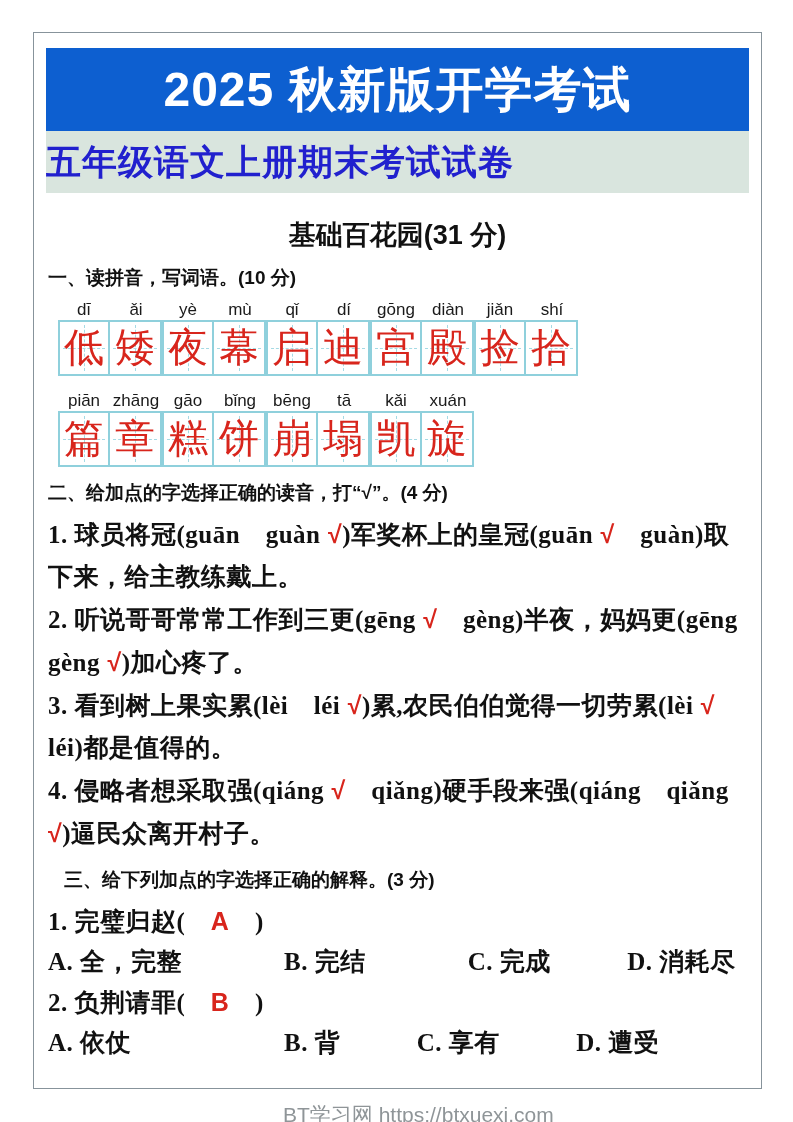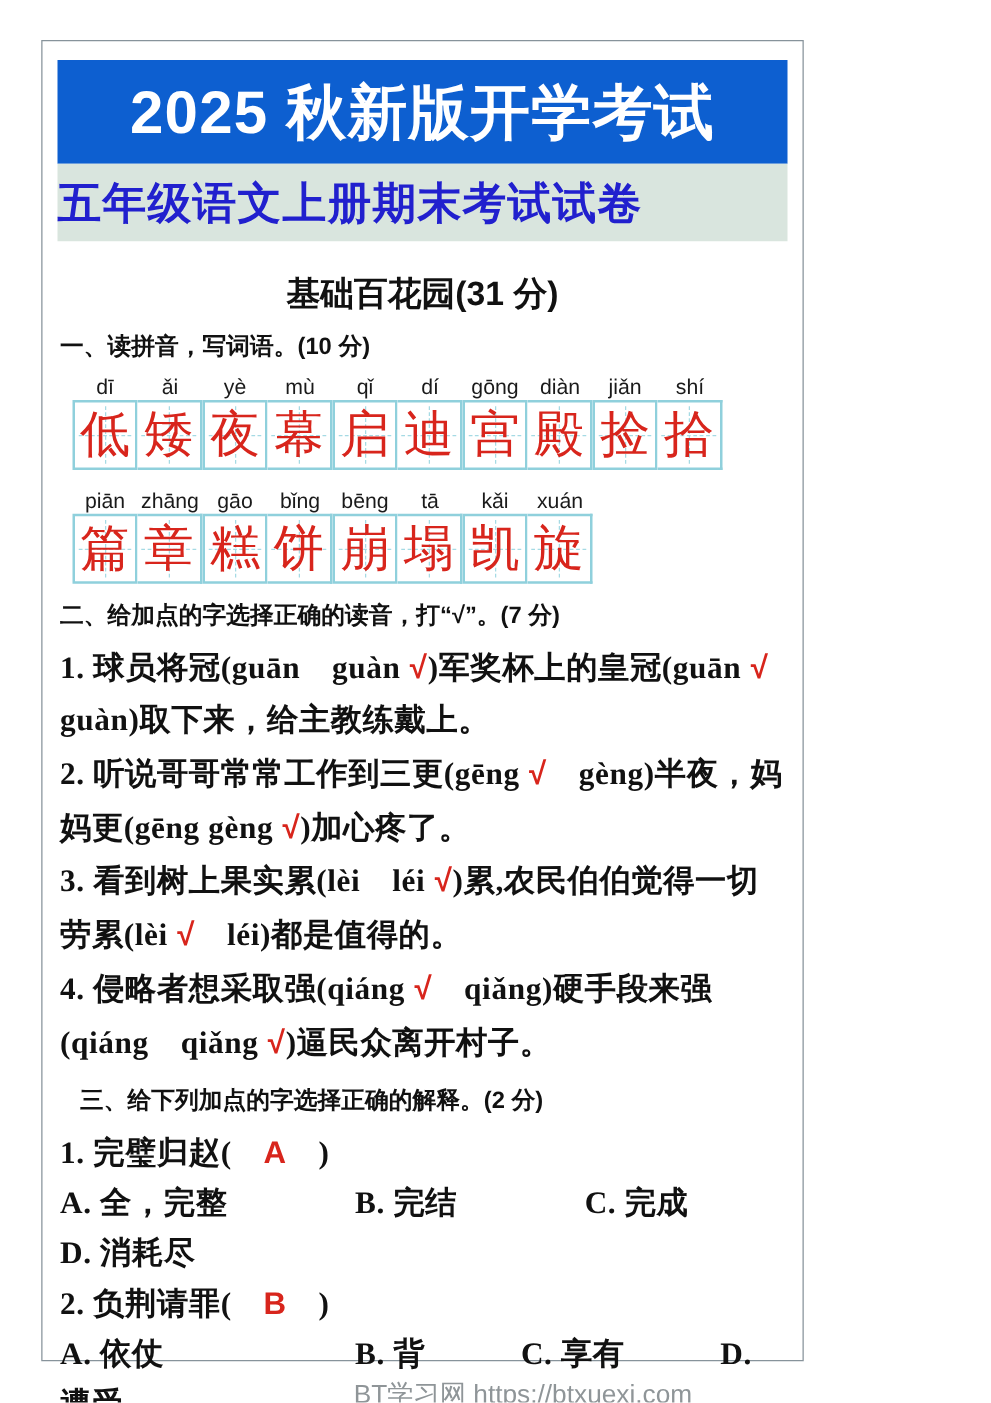--- a/index.html
+++ b/index.html
@@ -10,21 +10,21 @@
     --box-border:#8fd0dc;
     --box-dash:#a5dae4;
     --footer-gray:#8f9598;
   }
   *{box-sizing:border-box;}
   body{
     width:793px;height:1122px;margin:0;background:#ffffff;
     font-family:"Liberation Serif", serif;position:relative;overflow:hidden;
   }
   .page{
-    position:absolute;left:33px;top:32px;width:610px;height:1057px;
+    position:absolute;left:33px;top:32px;width:729px;height:1057px;
     border:1px solid #87939b;background:#fff;
   }
   .banner{
     margin:15px 12px 0;height:83px;background:var(--banner-blue);
     display:flex;align-items:center;justify-content:center;
   }
   .banner .title{
     color:#ffffff;font-family:"Liberation Sans", sans-serif;font-weight:bold;
     font-size:48px;letter-spacing:1px;margin:0;
   }
@@ -226,29 +226,29 @@
               <span class="hz">凯</span>
             </div>
           <div class="cell">
               <span class="hz">旋</span>
             </div>
         </div>
       </div>
     </div>
 
     <div class="q2block">
-      <p class="qheading">二、给加点的字选择正确的读音，打“√”。(7 分)</p>
+      <p class="qheading">二、给加点的字选择正确的读音，打“√”。(4 分)</p>
       <p class="qtext"><span>1. 球员将冠(guān　guàn</span><span class="red"> √</span><span>)军奖杯上的皇冠(guān</span><span class="red"> √</span><span>　guàn)取下来，给主教练戴上。</span></p>
       <p class="qtext"><span>2. 听说哥哥常常工作到三更(gēng</span><span class="red"> √</span><span>　gèng)半夜，妈妈更(gēng gèng</span><span class="red"> √</span><span>)加心疼了。</span></p>
       <p class="qtext"><span>3. 看到树上果实累(lèi　léi</span><span class="red"> √</span><span>)累,农民伯伯觉得一切劳累(lèi</span><span class="red"> √</span><span>　léi)都是值得的。</span></p>
       <p class="qtext"><span>4. 侵略者想采取强(qiáng</span><span class="red"> √</span><span>　qiǎng)硬手段来强(qiáng　qiǎng</span><span class="red"> √</span><span>)逼民众离开村子。</span></p>
     </div>
 
     <div class="q3block">
-      <p class="qheading q3">三、给下列加点的字选择正确的解释。(2 分)</p>
+      <p class="qheading q3">三、给下列加点的字选择正确的解释。(3 分)</p>
       <p class="qtext"><span>1. 完璧归赵(　</span><span class="red">A</span><span>　)</span></p>
       <p class="qtext">A. 全，完整　　　　B. 完结　　　　C. 完成　　　D. 消耗尽</p>
       <p class="qtext"><span>2. 负荆请罪(　</span><span class="red">B</span><span>　)</span></p>
       <p class="qtext">A. 依仗　　　　　　B. 背　　　C. 享有　　　D. 遭受</p>
     </div>
   </div>
 </div>
 
 <div class="footer">BT学习网 https://btxuexi.com</div>
 

